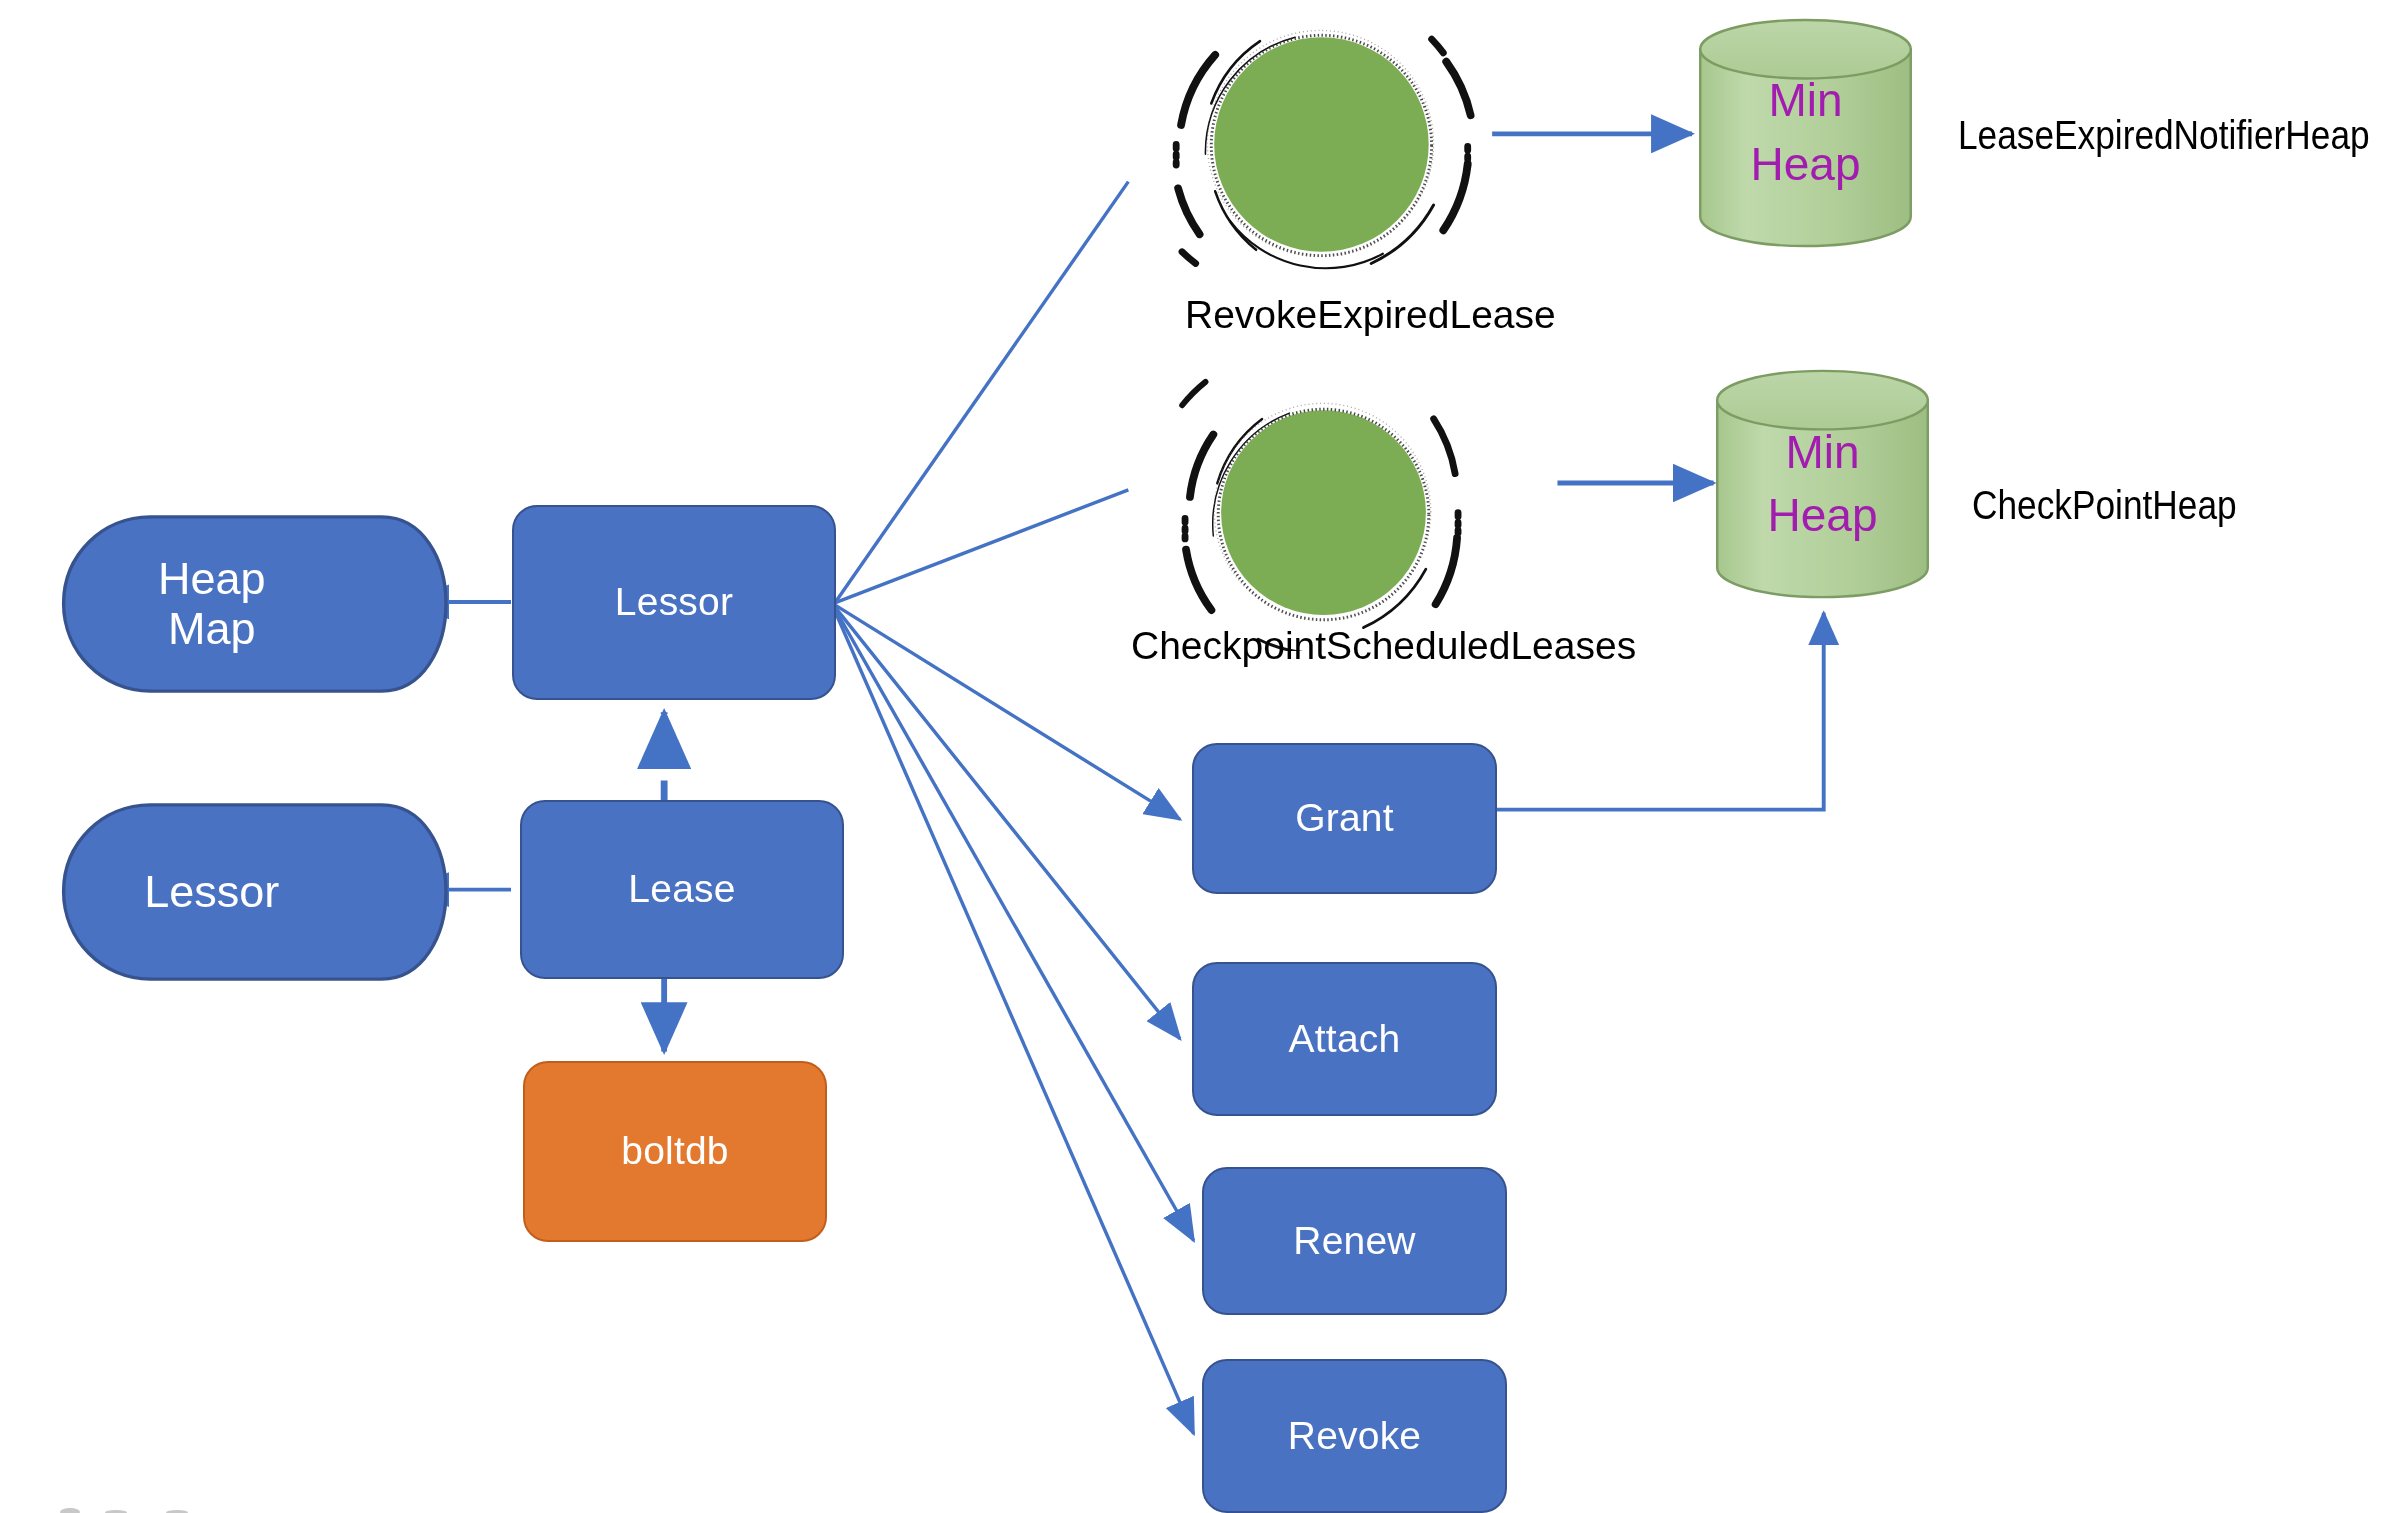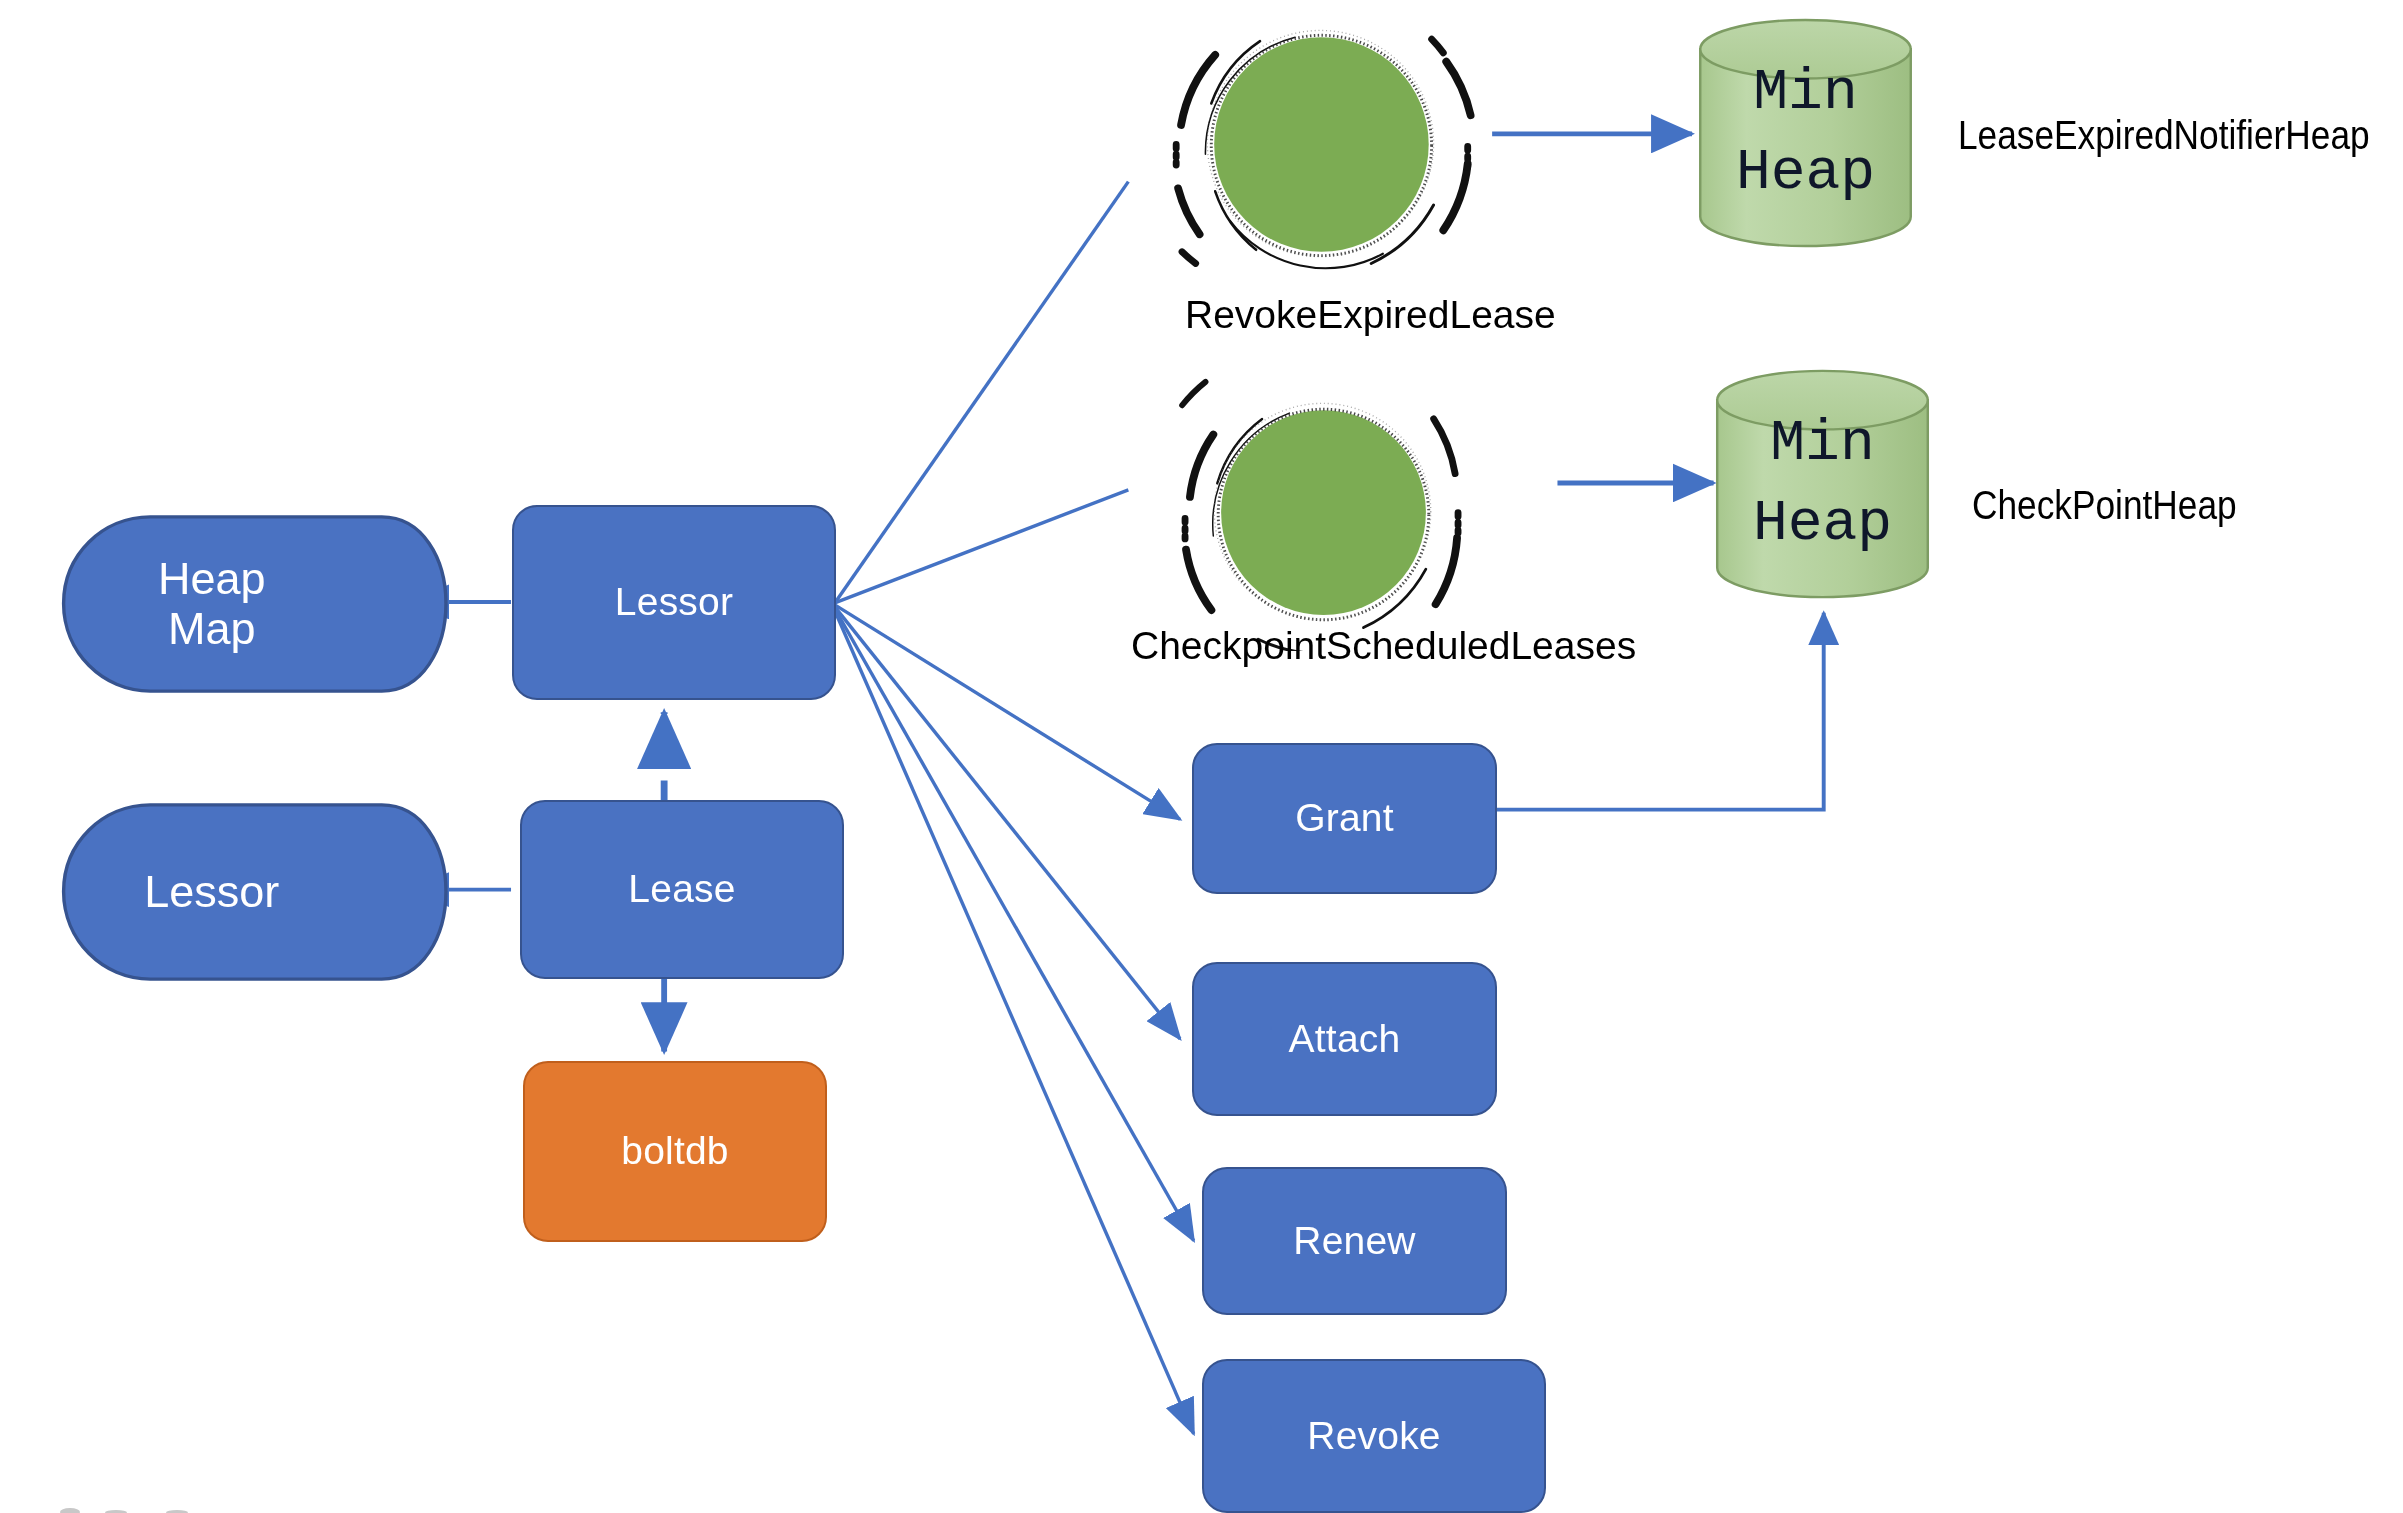--- a/index.html
+++ b/index.html
@@ -63,23 +63,22 @@
   .tape .tape-label {
     position: relative;
     z-index: 2;
     width: 74%;
     margin-right: 26%;
     text-align: center;
     line-height: 1.12;
   }
   
   .cyl {
-    color: #0f172a;
-    font-size: 58px;
-    font-family: Liberation Mono, monospace;
+    color: #a21caf;
+    font-size: 46px;
   }
   .cyl .cyl-svg {
     position: absolute;
     left: 0;
     top: 0;
   }
   .cyl .cyl-label {
     position: relative;
     z-index: 2;
     width: 100%;
@@ -288,21 +287,21 @@
   </div>
 
   <div class="node proc blue" style="left:1192px; top:962px; width:305px; height:154px;">
     <span>Attach</span>
   </div>
 
   <div class="node proc blue" style="left:1202px; top:1167px; width:305px; height:148px;">
     <span>Renew</span>
   </div>
 
-  <div class="node proc blue" style="left:1202px; top:1359px; width:344px; height:154px;">
+  <div class="node proc blue" style="left:1202px; top:1359px; width:305px; height:154px;">
     <span>Revoke</span>
   </div>
 
   <div class="artifact" style="left:60px; top:1508px; width:19.5px; height:7.8px;"></div>
   <div class="artifact" style="left:105px; top:1510px; width:21.5px; height:4.9px;"></div>
   <div class="artifact" style="left:166px; top:1510px; width:21.5px; height:4.9px;"></div>
 
 </div>
 
 

